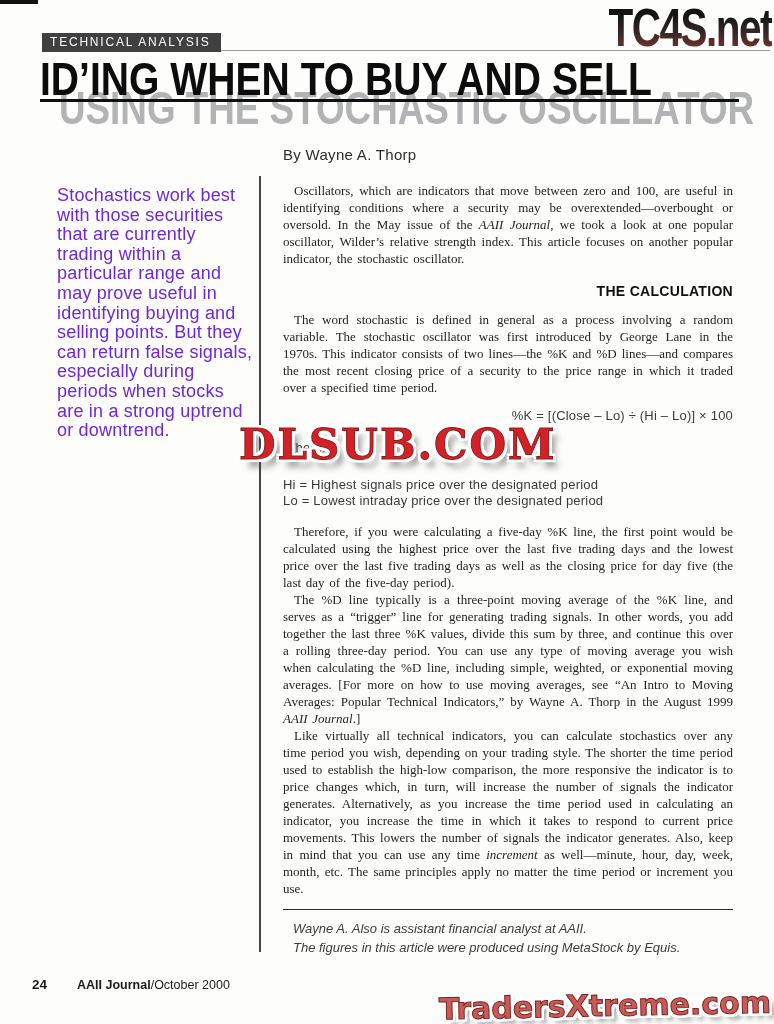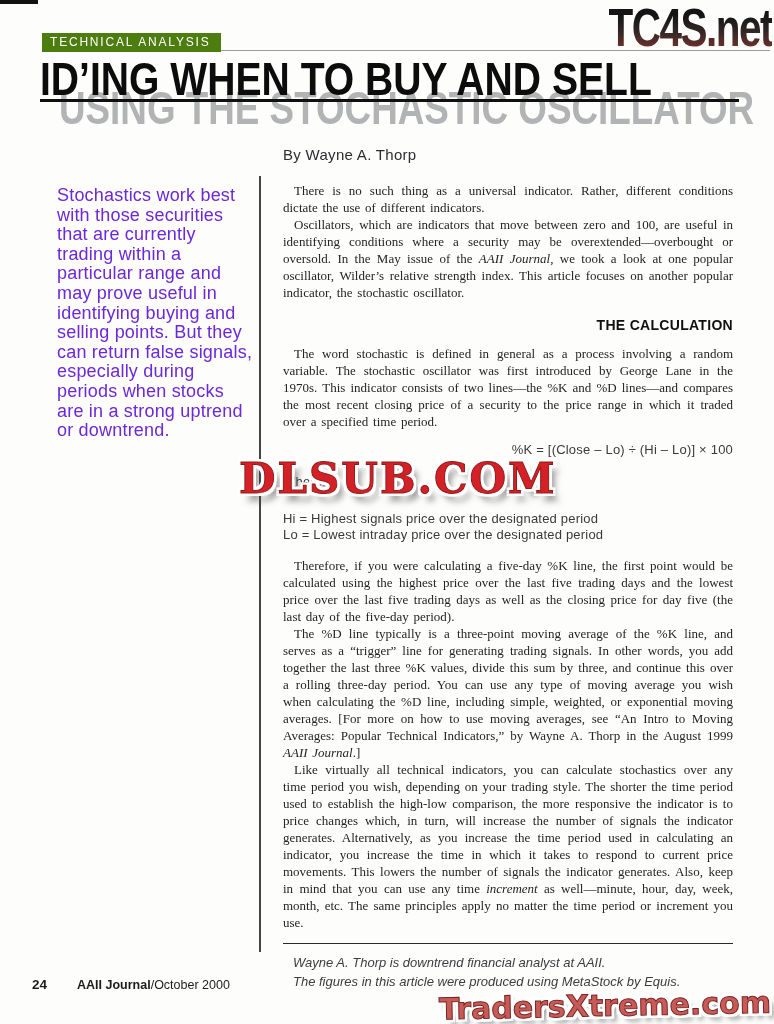--- a/index.html
+++ b/index.html
@@ -12,21 +12,21 @@
   
   .wm-top{position:absolute;top:-4px;right:2px;font-family:"Liberation Sans",sans-serif;
           font-weight:700;font-size:54px;letter-spacing:-2px;white-space:nowrap;
           transform:scaleX(0.75);transform-origin:100% 0;
           color:#3a2624;background:linear-gradient(180deg,#141414 30%,#322826 58%,#7c322c 88%,#8a3a32 100%);
           -webkit-background-clip:text;background-clip:text;-webkit-text-fill-color:transparent;}
 
   
   .kicker-row{position:absolute;left:42px;right:4px;top:33px;height:18px;}
   .kicker-line{position:absolute;left:0;right:0;bottom:0;height:1.5px;background:#9b9c9e;}
-  .kicker{position:absolute;left:0;top:0;background:#4d7c0f;color:#fff;font-size:12px;
+  .kicker{position:absolute;left:0;top:0;background:#404040;color:#fff;font-size:12px;
           letter-spacing:1.8px;padding:2px 11px 3px 8px;white-space:nowrap;}
 
   
   .title1{position:absolute;left:40px;top:56px;font-weight:700;font-size:46px;line-height:46px;
           letter-spacing:0px;color:#0c0c0c;white-space:nowrap;transform:scaleX(0.85);
           transform-origin:0 0;z-index:3;}
   .title-underline{position:absolute;left:40px;top:99px;width:699px;height:3px;background:#101010;z-index:4;}
   .title2{position:absolute;left:59px;top:85px;font-weight:700;font-size:46px;line-height:46px;
           color:#b2b3b5;white-space:nowrap;transform:scaleX(0.80);transform-origin:0 0;z-index:2;}
 
@@ -93,21 +93,20 @@
   <div class="title2">USING THE STOCHASTIC OSCILLATOR</div>
 
   <div class="byline">By Wayne A. Thorp</div>
 
   <div class="pull-quote">Stochastics work best with those securities that are currently trading within a particular range and may prove useful in identifying buying and selling points. But they can return false signals, especially during periods when stocks are in a strong uptrend or downtrend.</div>
 
   <div class="divider"></div>
 
   <div class="main">
     <div>
-        <p class="body-p"><span>There is no such thing as a universal indicator. Rather, different conditions dictate the use of different indicators.</span></p>
         <p class="body-p"><span>Oscillators, which are indicators that move between zero and 100, are useful in identifying conditions where a security may be overextended—overbought or oversold. In the May issue of the </span><em>AAII Journal</em><span>, we took a look at one popular oscillator, Wilder’s relative strength index. This article focuses on another popular indicator, the stochastic oscillator.</span></p>
       </div>
 
     <h2 class="section-heading">THE CALCULATION</h2>
 
     <div>
         <p class="body-p"><span>The word stochastic is defined in general as a process involving a random variable. The stochastic oscillator was first introduced by George Lane in the 1970s. This indicator consists of two lines—the %K and %D lines—and compares the most recent closing price of a security to the price range in which it traded over a specified time period.</span></p>
       </div>
 
     <div class="formula-block">
@@ -121,21 +120,21 @@
     </div>
 
     <div>
         <p class="body-p"><span>Therefore, if you were calculating a five-day %K line, the first point would be calculated using the highest price over the last five trading days and the lowest price over the last five trading days as well as the closing price for day five (the last day of the five-day period).</span></p>
         <p class="body-p"><span>The %D line typically is a three-point moving average of the %K line, and serves as a “trigger” line for generating trading signals. In other words, you add together the last three %K values, divide this sum by three, and continue this over a rolling three-day period. You can use any type of moving average you wish when calculating the %D line, including simple, weighted, or exponential moving averages. [For more on how to use moving averages, see “An Intro to Moving Averages: Popular Technical Indicators,” by Wayne A. Thorp in the August 1999 </span><em>AAII Journal</em><span>.]</span></p>
         <p class="body-p"><span>Like virtually all technical indicators, you can calculate stochastics over any time period you wish, depending on your trading style. The shorter the time period used to establish the high-low comparison, the more responsive the indicator is to price changes which, in turn, will increase the number of signals the indicator generates. Alternatively, as you increase the time period used in calculating an indicator, you increase the time in which it takes to respond to current price movements. This lowers the number of signals the indicator generates. Also, keep in mind that you can use any time </span><em>increment</em><span> as well—minute, hour, day, week, month, etc. The same principles apply no matter the time period or increment you use.</span></p>
       </div>
 
     <div class="foot-rule"></div>
     <div class="footnote">
-        <div class="footnote-line">Wayne A. Thorp is downtrend financial analyst at AAII.</div>
+        <div class="footnote-line">Wayne A. Also is assistant financial analyst at AAII.</div>
         <div class="footnote-line">The figures in this article were produced using MetaStock by Equis.</div>
       </div>
   </div>
 
   <div class="footer">
     <span class="page-num">24</span><span class="journal"><b>AAII Journal</b><span>/October 2000</span></span>
   </div>
 
   <div class="wm-bottom">TradersXtreme.com</div>
 

